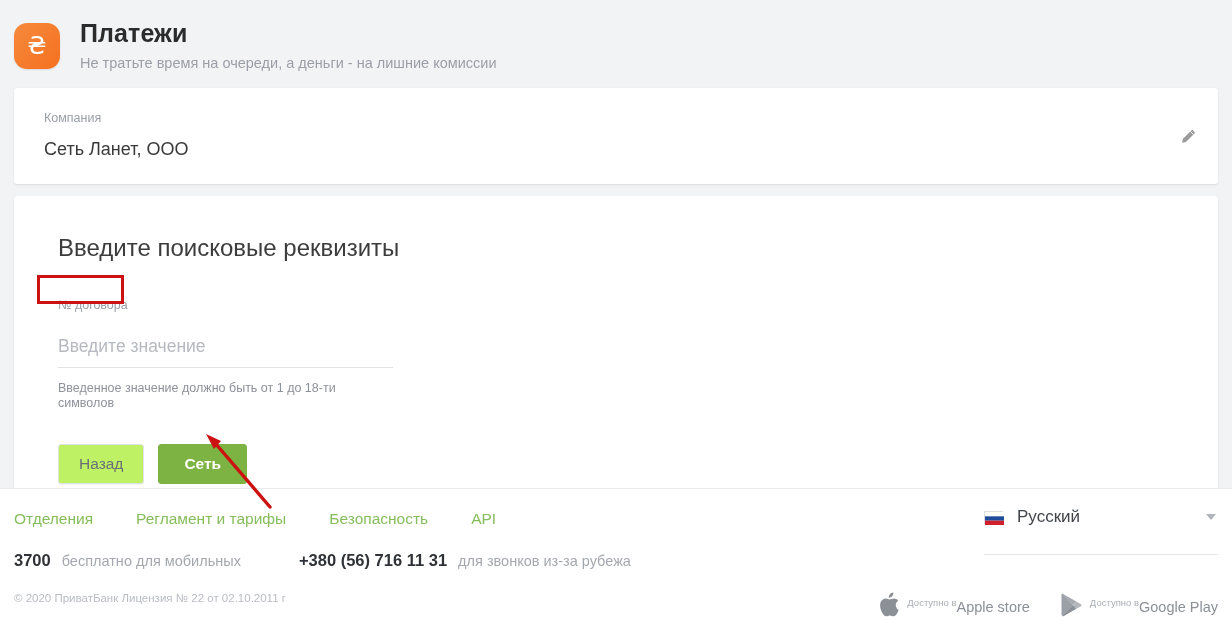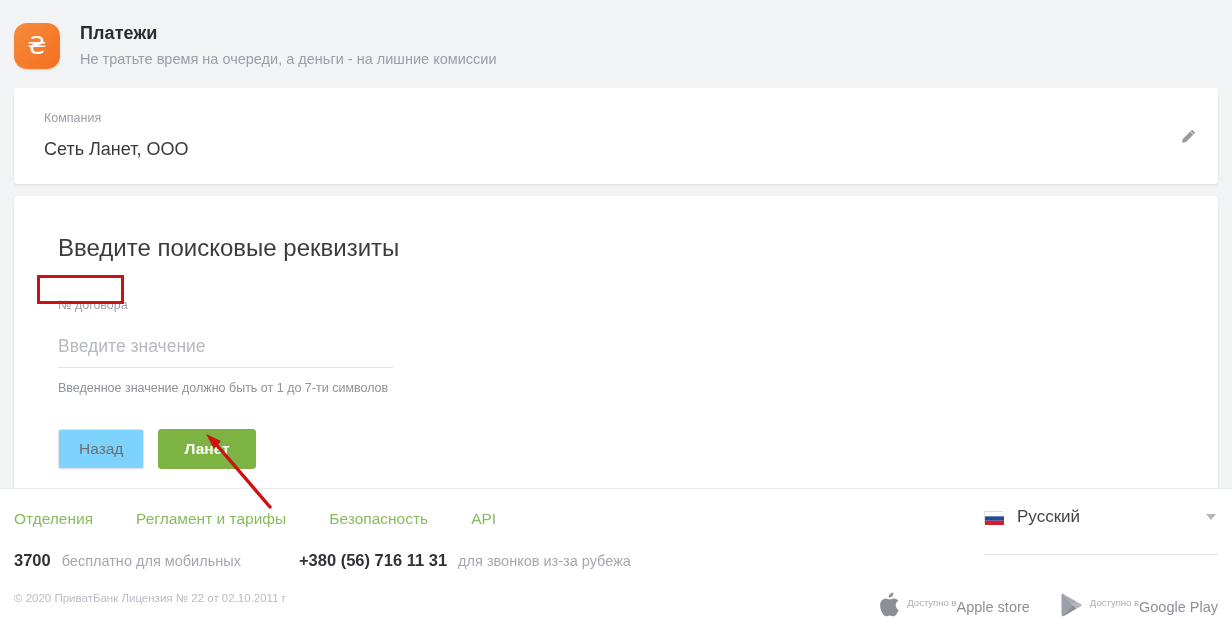--- a/index.html
+++ b/index.html
@@ -44,21 +44,21 @@
     font-weight: 400;
     margin-top: -1px;
   }
   .header-text {
     margin-left: 20px;
     display: flex;
     flex-direction: column;
     justify-content: center;
   }
   .page-title {
-    font-size: 18px;
+    font-size: 25px;
     font-weight: 700;
     color: #2b2b2b;
     letter-spacing: 0.1px;
     line-height: 1.1;
   }
   .page-subtitle {
     font-size: 14.5px;
     color: #9a9ea6;
     margin-top: 7px;
     line-height: 1.2;
@@ -166,21 +166,21 @@
     font-size: 15.5px;
     border-radius: 3px;
     cursor: pointer;
     padding: 0 20px;
     height: 40px;
     line-height: 38px;
     display: inline-block;
     text-align: center;
   }
   .btn-back {
-    background: #7dd3fc;
+    background: #bef264;
     border: 1px solid #e0e1e4;
     color: #6b6f76;
     box-shadow: 0 1px 1px rgba(0,0,0,0.05);
   }
   .btn-next {
     background: #7cb342;
     border: 1px solid #7cb342;
     color: #ffffff;
     margin-left: 14px;
     font-weight: 700;
@@ -332,26 +332,26 @@
     </span>
   </button>
 </div>
 
 <div class="card search-card">
   <h2 class="search-heading">Введите поисковые реквизиты</h2>
 
   <div class="field-block">
     <label class="field-label">№ договора</label>
     <input class="field-input" type="text" placeholder="Введите значение" style="">
-    <div class="field-hint">Введенное значение должно быть от 1 до 7-ти символов</div>
+    <div class="field-hint">Введенное значение должно быть от 1 до 18-ти символов</div>
   </div>
 
   <div class="button-row">
     <button class="btn btn-back">Назад</button>
-    <button class="btn btn-next">Ланет</button>
+    <button class="btn btn-next">Сеть</button>
   </div>
 </div>
 
 <div class="footer">
 
   <div class="footer-links">
     <a class="footer-link">Отделения</a>
     <a class="footer-link">Регламент и тарифы</a>
     <a class="footer-link">Безопасность</a>
     <a class="footer-link">API</a>

